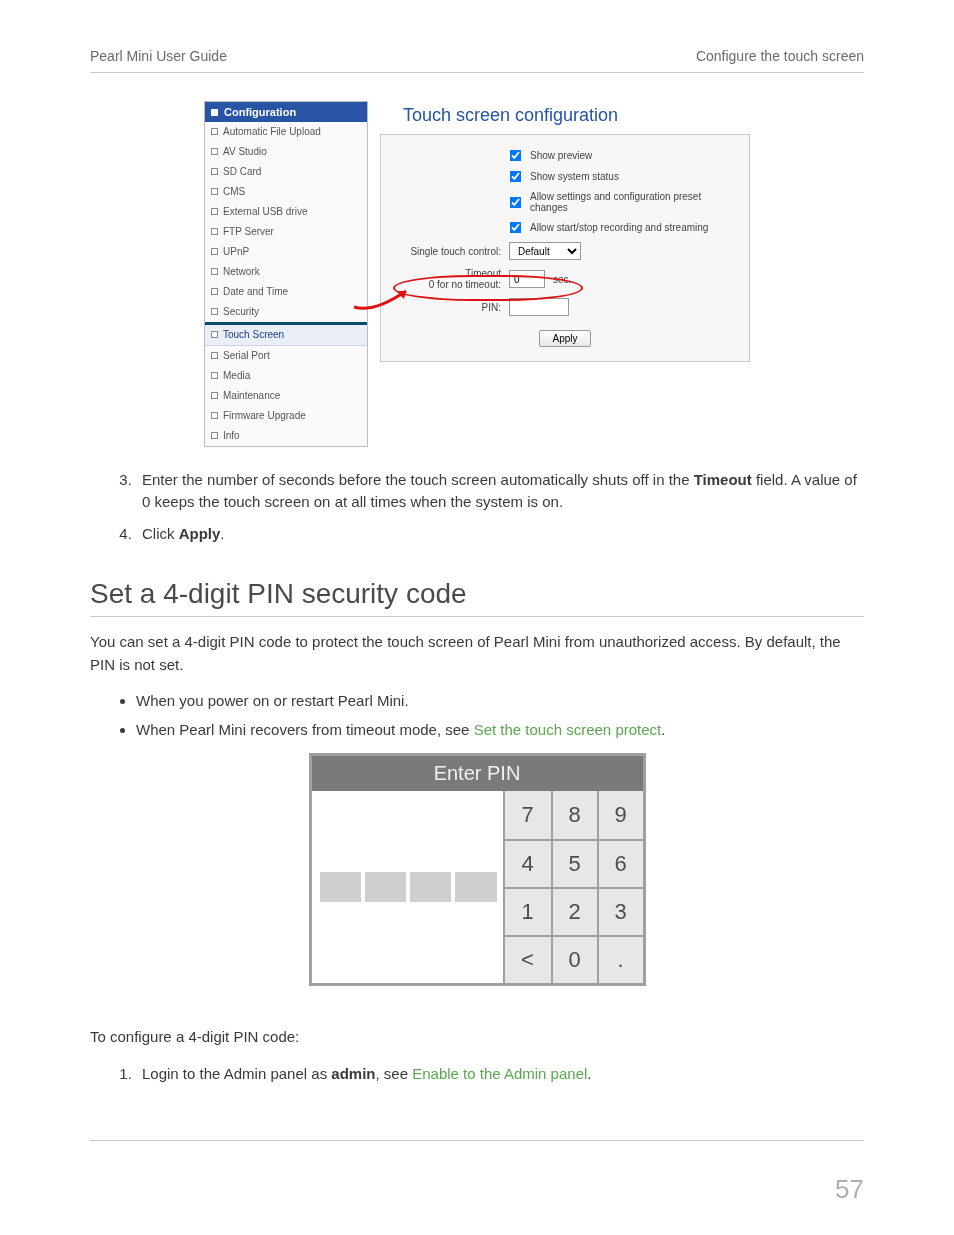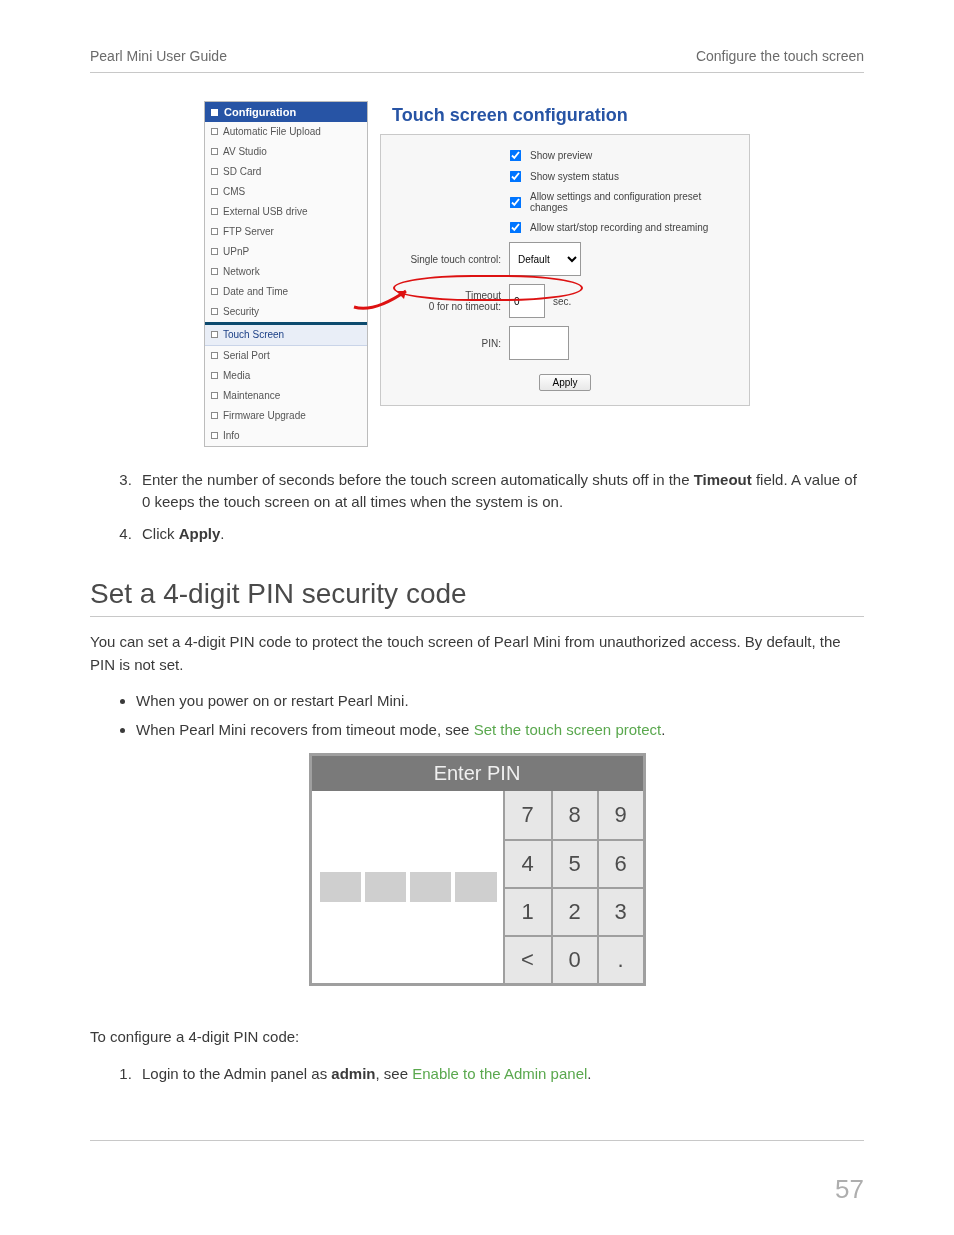--- a/index.html
+++ b/index.html
@@ -90,22 +90,22 @@
     border-bottom: 1px solid #c9d4e8;
   }
 
   
   .panel {
     width: 370px;
   }
   .panel h2 {
     color: #2754a5;
     font-size: 18px;
-    font-weight: bold;
-    margin: 4px 0 8px 12px;
+    font-weight: normal;
+    margin: 4px 0 8px 23px;
   }
   .panel-box {
     border: 1px solid #c9c9c9;
     background: #f7f7f7;
     padding: 10px 12px 14px 12px;
     font-size: 10px;
     color: #444;
   }
   .cb-row {
     display: flex;
@@ -123,21 +123,21 @@
   .form-label {
     width: 108px;
     text-align: right;
     font-size: 10px;
     line-height: 11px;
   }
   .panel select, .panel input[type=text] {
     font-size: 10px;
     border: 1px solid #999;
     background: #fff;
-    height: 34px;
+    height: 18px;
     padding: 0 4px;
   }
   .panel select { width: 72px; }
   .timeout-input { width: 36px; }
   .suffix { font-size: 10px; }
   .btn-apply {
     display: block;
     margin: 10px auto 0 auto;
     font-size: 10px;
     border: 1px solid #999;

